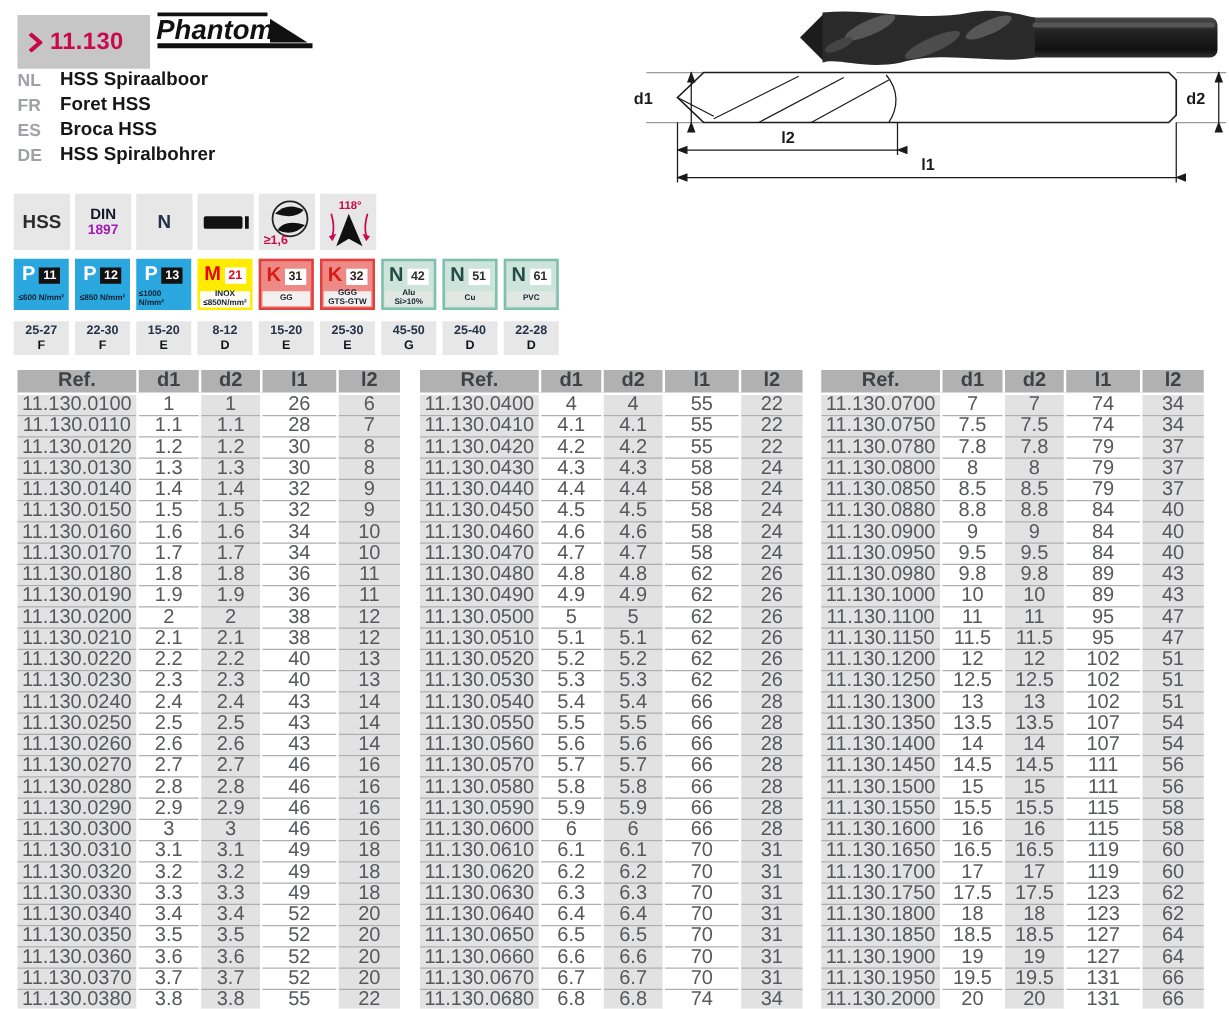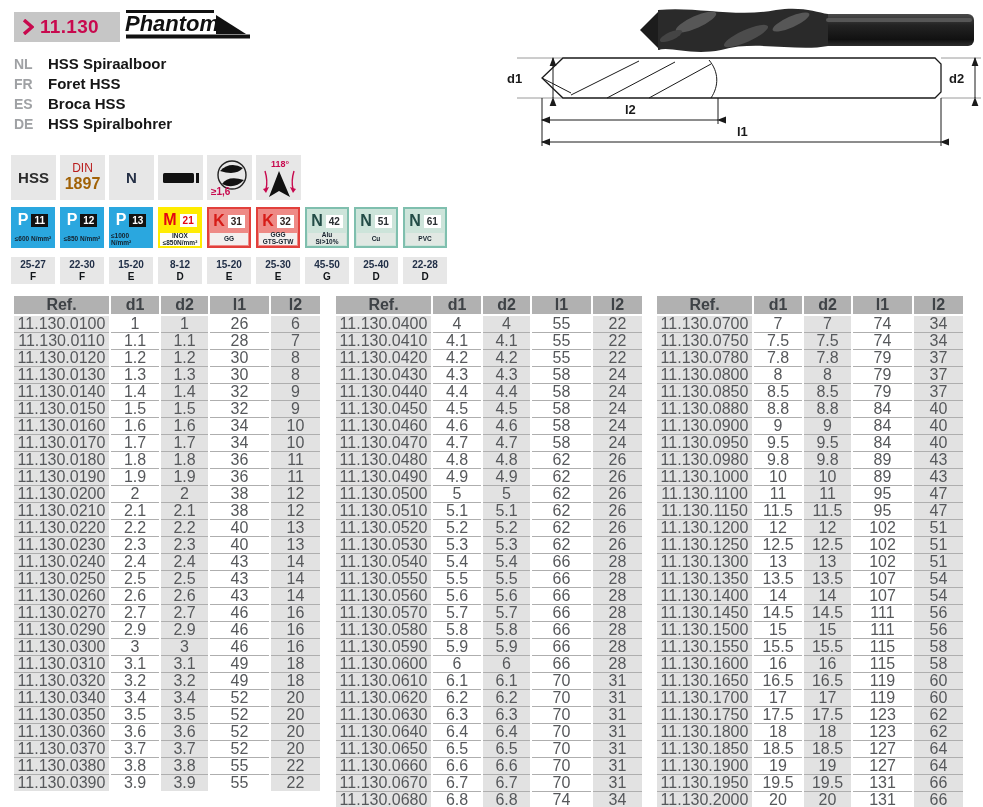--- a/index.html
+++ b/index.html
@@ -1,37 +1,37 @@
 <!DOCTYPE html>
 <html><head>
 <meta charset="utf-8">
 <style>
   html,body{margin:0;padding:0;background:#fff;}
   body{font-family:"Liberation Sans", sans-serif; -webkit-font-smoothing:antialiased;}
   .page{position:relative;width:983px;height:807px;background:#fff;overflow:hidden;}
 
   
-  .ref-badge{position:absolute;left:14px;top:12px;width:106px;height:30px;background:#c6c6c6;
+  .ref-badge{position:absolute;left:14px;top:12px;width:106px;height:43px;background:#c6c6c6;
     display:flex;align-items:center;gap:6px;padding-left:9px;box-sizing:border-box;}
   .ref-num{color:#c8094e;font-weight:bold;font-size:19px;letter-spacing:.3px;}
   .brand-logo{position:absolute;left:124px;top:9px;}
 
   .languages{position:absolute;left:14px;top:52px;}
   .lang-row{display:flex;height:20px;align-items:flex-end;}
   .lang-code{width:34px;color:#9fa1a4;font-size:14px;font-weight:bold;}
   .lang-label{font-weight:bold;font-size:15px;color:#161616;}
 
   
   .icons-row{position:absolute;left:11px;top:155px;display:flex;gap:4px;}
   .icon-box{width:45px;height:45px;background:#e7e7e7;display:flex;flex-direction:column;
     align-items:center;justify-content:center;text-align:center;}
   .icon-hss{font-size:15px;font-weight:bold;color:#2b2b2b;}
   .icon-n{font-size:15px;font-weight:bold;color:#253046;}
-  .din1{font-size:12px;font-weight:normal;color:#b91c1c;line-height:1.1;}
-  .din2{font-size:16px;font-weight:bold;color:#a16207;line-height:1.1;}
+  .din1{font-size:12px;font-weight:bold;color:#0f172a;line-height:1.1;}
+  .din2{font-size:11px;font-weight:bold;color:#a21caf;line-height:1.1;}
 
   
   .materials-row{position:absolute;left:11px;top:207px;display:flex;gap:5px;}
   .mat{width:44px;height:41px;box-sizing:border-box;}
   .mat-top{height:26px;display:flex;align-items:center;justify-content:center;gap:3px;}
   .mat-letter{font-size:16px;font-weight:bold;line-height:1;}
   .mat-chip{width:17px;height:13px;display:flex;align-items:center;justify-content:center;
     font-size:10px;font-weight:bold;}
   .mat-sub{height:13px;margin:0 2px 2px;font-size:6.5px;font-weight:bold;line-height:1.05;
     display:flex;flex-direction:column;align-items:center;justify-content:center;color:#14202c;}
@@ -521,20 +521,27 @@
           </tr>
 
           <tr>
             <td class="c0">11.130.0270</td>
             <td class="c1">2.7</td>
             <td class="c2">2.7</td>
             <td class="c3">46</td>
             <td class="c4">16</td>
           </tr>
 
+          <tr>
+            <td class="c0">11.130.0280</td>
+            <td class="c1">2.8</td>
+            <td class="c2">2.8</td>
+            <td class="c3">46</td>
+            <td class="c4">16</td>
+          </tr>
 
           <tr>
             <td class="c0">11.130.0290</td>
             <td class="c1">2.9</td>
             <td class="c2">2.9</td>
             <td class="c3">46</td>
             <td class="c4">16</td>
           </tr>
 
           <tr>
@@ -554,20 +561,27 @@
           </tr>
 
           <tr>
             <td class="c0">11.130.0320</td>
             <td class="c1">3.2</td>
             <td class="c2">3.2</td>
             <td class="c3">49</td>
             <td class="c4">18</td>
           </tr>
 
+          <tr>
+            <td class="c0">11.130.0330</td>
+            <td class="c1">3.3</td>
+            <td class="c2">3.3</td>
+            <td class="c3">49</td>
+            <td class="c4">18</td>
+          </tr>
 
           <tr>
             <td class="c0">11.130.0340</td>
             <td class="c1">3.4</td>
             <td class="c2">3.4</td>
             <td class="c3">52</td>
             <td class="c4">20</td>
           </tr>
 
           <tr>

